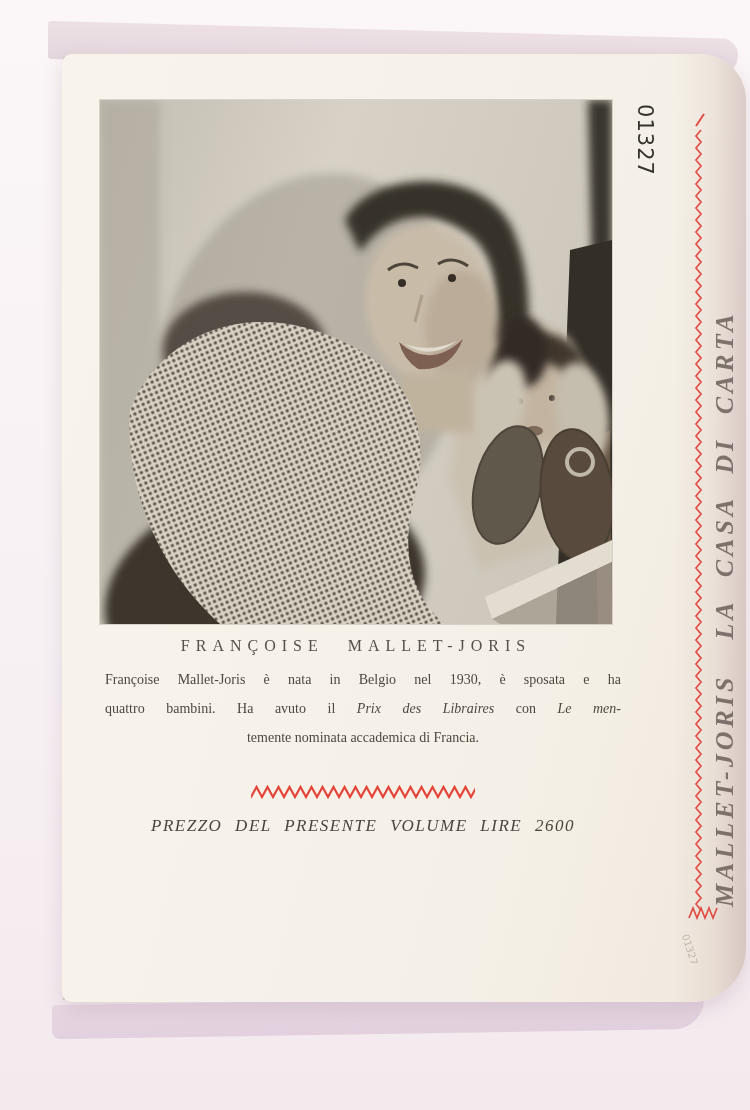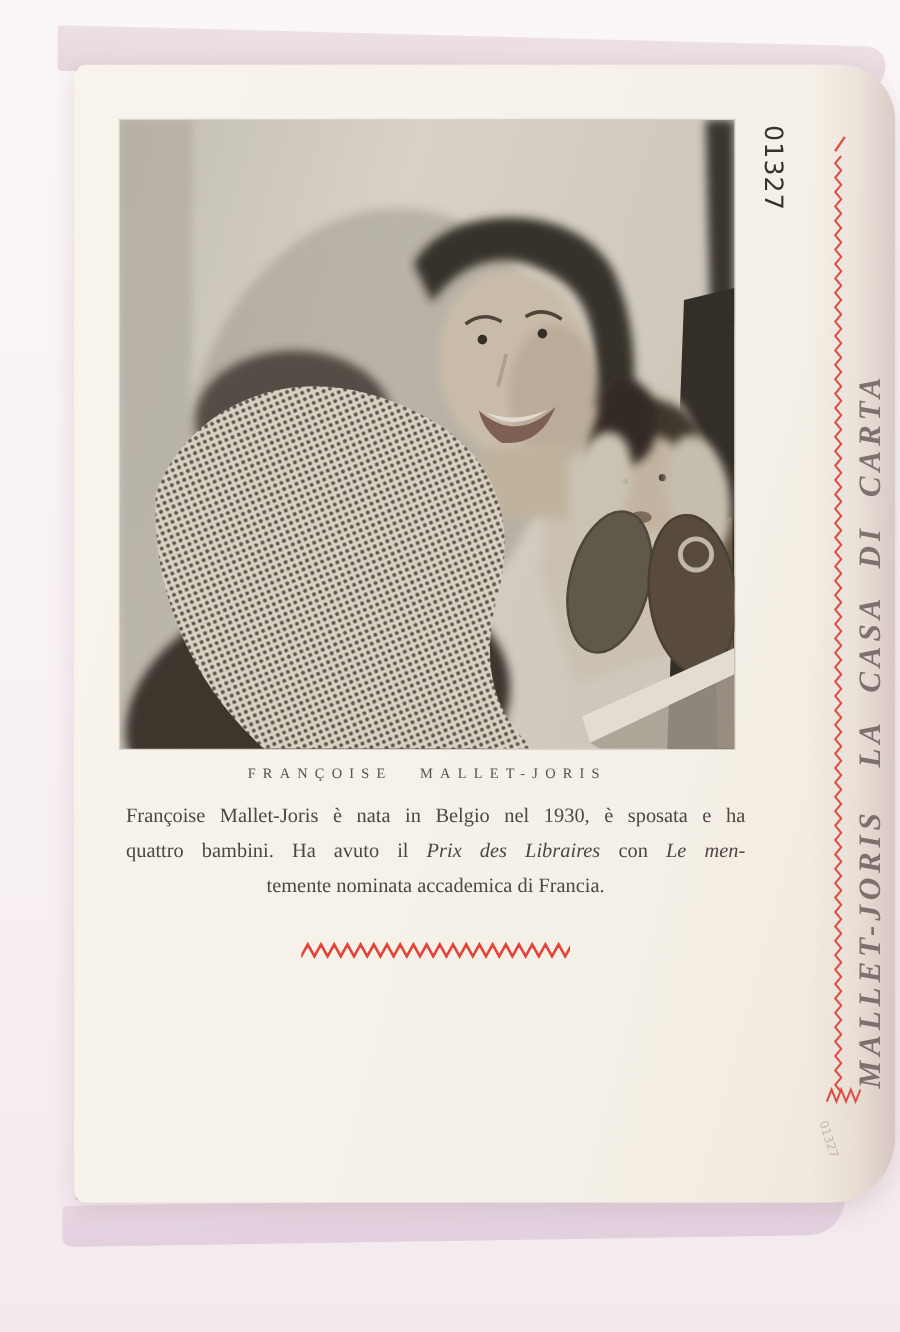--- a/index.html
+++ b/index.html
@@ -29,25 +29,25 @@
     box-shadow:0 8px 20px rgba(150,120,140,.22);
   }
   .book::after{
     content:"";position:absolute;right:0;top:0;bottom:0;width:72px;
     background:linear-gradient(90deg,rgba(0,0,0,0) 0%,rgba(185,155,150,.14) 55%,rgba(160,120,128,.30) 100%);
     border-radius:0 46px 54px 0;pointer-events:none;
   }
   .photo{position:absolute;left:38px;top:46px;width:512px;height:524px;outline:1px solid rgba(120,115,105,.25);}
   .caption{
     position:absolute;left:38px;top:583px;width:512px;text-align:center;
-    font-size:12px;letter-spacing:6px;word-spacing:14px;color:#55504a;
+    font-size:16px;letter-spacing:6px;word-spacing:14px;color:#55504a;
   }
   .bio{
     position:absolute;left:43px;top:611px;width:516px;
-    font-size:17px;line-height:29px;color:#4d4740;
+    font-size:14px;line-height:29px;color:#4d4740;
   }
   .bio-line{text-align:justify;text-align-last:justify;}
   .bio-line:last-child{text-align:center;text-align-last:center;}
   .divider-wrap{position:absolute;left:43px;top:731px;width:516px;text-align:center;}
   .price{
     position:absolute;left:43px;top:762px;width:516px;text-align:center;
     font-style:italic;font-size:17px;letter-spacing:1.5px;word-spacing:7px;color:#4a453e;
   }
   .stitch{position:absolute;left:630px;top:58px;}
   .squiggle{position:absolute;left:626px;top:851px;}
@@ -149,20 +149,21 @@
     <div class="bio-line"><span>quattro bambini. Ha avuto il </span><i>Prix des Libraires</i><span> con </span><i>Le men-</i></div>
     <div class="bio-line"><span>temente nominata accademica di Francia.</span></div>
   </div>
 
   <div class="divider-wrap">
     <svg width="224" height="14" viewBox="0 0 224 14" xmlns="http://www.w3.org/2000/svg">
       <polyline fill="none" stroke-width="2.2" stroke-linecap="round" transform="translate(0,1)" points="0.0,11 5.5,1 11.0,11 16.5,1 22.0,11 27.5,1 33.0,11 38.5,1 44.0,11 49.5,1 55.0,11 60.5,1 66.0,11 71.5,1 77.0,11 82.5,1 88.0,11 93.5,1 99.0,11 104.5,1 110.0,11 115.5,1 121.0,11 126.5,1 132.0,11 137.5,1 143.0,11 148.5,1 154.0,11 159.5,1 165.0,11 170.5,1 176.0,11 181.5,1 187.0,11 192.5,1 198.0,11 203.5,1 209.0,11 214.5,1 220.0,11 225.5,1" stroke="#e4453a"></polyline>
     </svg>
   </div>
 
+  <div class="price">PREZZO DEL PRESENTE VOLUME LIRE 2600</div>
 
   <svg class="stitch" width="14" height="800" viewBox="0 0 14 800" xmlns="http://www.w3.org/2000/svg">
     <line x1="4" y1="14" x2="12" y2="2" stroke-width="2" stroke="#e4453a"></line>
     <polyline fill="none" stroke-width="1.7" transform="translate(3,18)" points="6,0.0 1,6.0 6,12.0 1,18.0 6,24.0 1,30.0 6,36.0 1,42.0 6,48.0 1,54.0 6,60.0 1,66.0 6,72.0 1,78.0 6,84.0 1,90.0 6,96.0 1,102.0 6,108.0 1,114.0 6,120.0 1,126.0 6,132.0 1,138.0 6,144.0 1,150.0 6,156.0 1,162.0 6,168.0 1,174.0 6,180.0 1,186.0 6,192.0 1,198.0 6,204.0 1,210.0 6,216.0 1,222.0 6,228.0 1,234.0 6,240.0 1,246.0 6,252.0 1,258.0 6,264.0 1,270.0 6,276.0 1,282.0 6,288.0 1,294.0 6,300.0 1,306.0 6,312.0 1,318.0 6,324.0 1,330.0 6,336.0 1,342.0 6,348.0 1,354.0 6,360.0 1,366.0 6,372.0 1,378.0 6,384.0 1,390.0 6,396.0 1,402.0 6,408.0 1,414.0 6,420.0 1,426.0 6,432.0 1,438.0 6,444.0 1,450.0 6,456.0 1,462.0 6,468.0 1,474.0 6,480.0 1,486.0 6,492.0 1,498.0 6,504.0 1,510.0 6,516.0 1,522.0 6,528.0 1,534.0 6,540.0 1,546.0 6,552.0 1,558.0 6,564.0 1,570.0 6,576.0 1,582.0 6,588.0 1,594.0 6,600.0 1,606.0 6,612.0 1,618.0 6,624.0 1,630.0 6,636.0 1,642.0 6,648.0 1,654.0 6,660.0 1,666.0 6,672.0 1,678.0 6,684.0 1,690.0 6,696.0 1,702.0 6,708.0 1,714.0 6,720.0 1,726.0 6,732.0 1,738.0 6,744.0 1,750.0 6,756.0 1,762.0 6,768.0 1,774.0 6,780.0" stroke="#e4453a"></polyline>
   </svg>
   <svg class="squiggle" width="30" height="16" viewBox="0 0 30 16" xmlns="http://www.w3.org/2000/svg">
     <polyline fill="none" stroke-width="1.7" transform="translate(1,2)" points="0.0,11 4.0,1 8.0,11 12.0,1 16.0,11 20.0,1 24.0,11 28.0,1" stroke="#e4453a"></polyline>
   </svg>
 
   <div class="stock-wrap">

